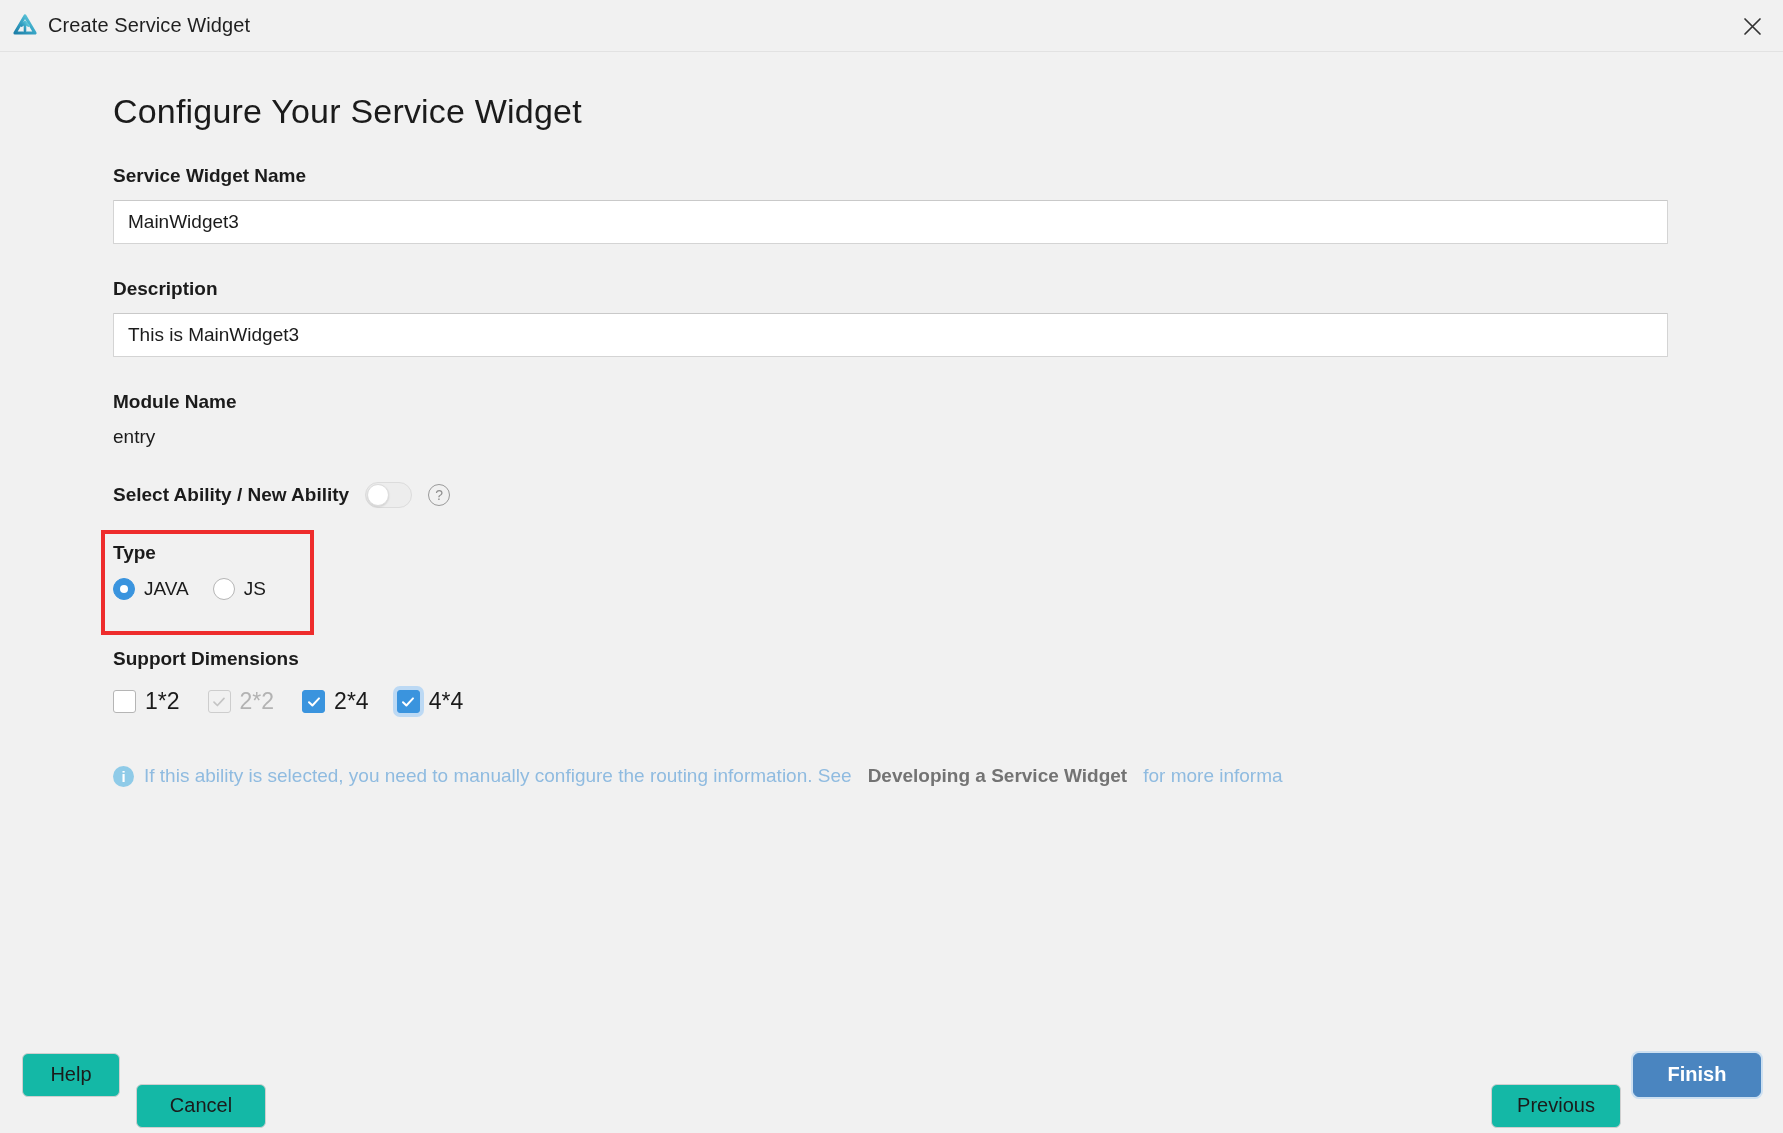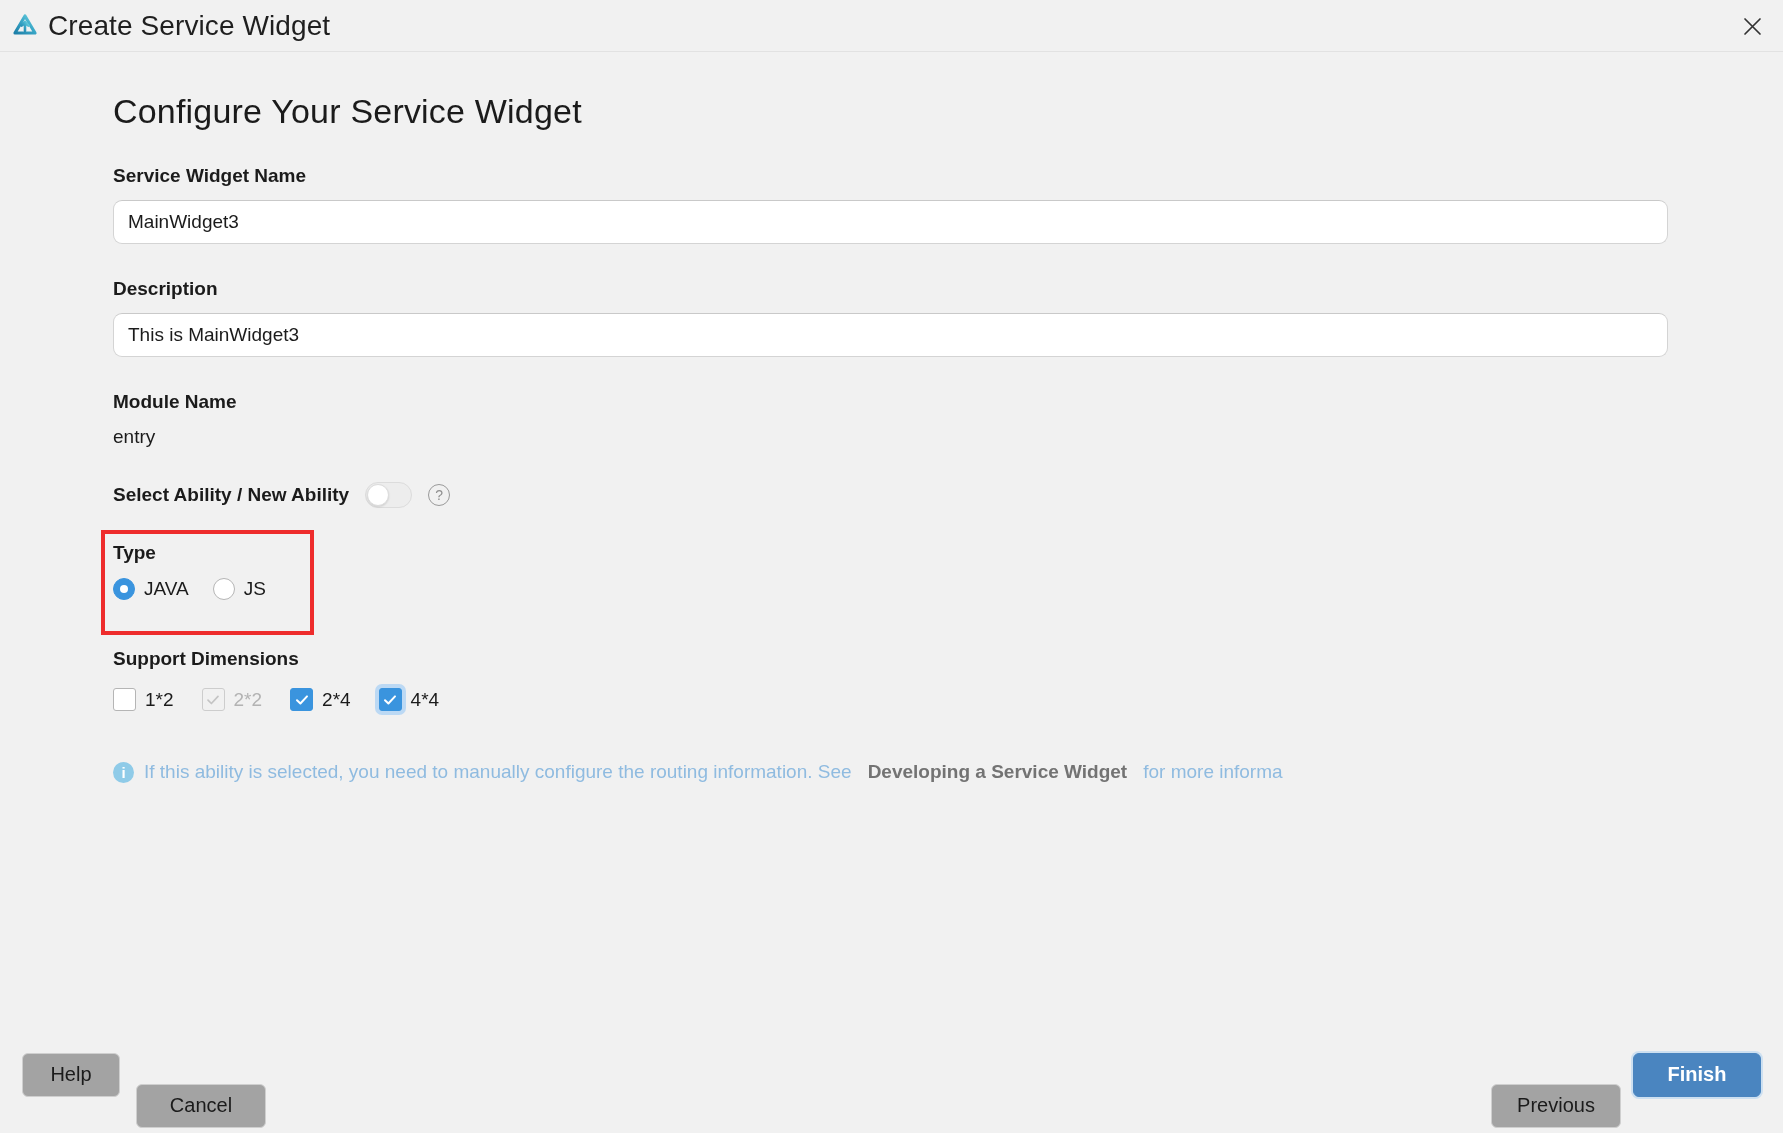--- a/index.html
+++ b/index.html
@@ -29,21 +29,21 @@
     position: relative;
     border-bottom: 1px solid #e2e2e2;
   }
   .app-logo {
     width: 26px; height: 26px;
     flex: 0 0 26px;
     margin-right: 10px;
     display: flex; align-items: center; justify-content: center;
   }
   .titlebar-title {
-    font-size: 28px;
+    font-size: 20px;
     color: #1f1f1f;
     letter-spacing: 0.1px;
   }
   .close-btn {
     position: absolute;
     right: 0; top: 0;
     width: 62px; height: 52px;
     display: flex; align-items: center; justify-content: center;
     cursor: pointer;
   }
@@ -78,21 +78,21 @@
     background: #ffffff;
     border: 1px solid #d4d4d4;
     border-top-color: #c9c9c9;
     font-size: 19px;
     color: #1b1b1b;
     padding: 0 14px;
     outline: none;
     font-family: "Liberation Sans", sans-serif;
     display: flex;
     align-items: center;
-    border-radius: 9px;
+    border-radius: 1px;
   }
   .field-gap { height: 34px; }
   .static-value {
     font-size: 19px;
     color: #1b1b1b;
     margin: 0;
   }
 
   
   .ability-row {
@@ -210,21 +210,21 @@
     border-color: #3a94de;
   }
   .checkbox.disabled {
     background: #f1f1f1;
     border-color: #cdcdcd;
   }
   .checkbox .tick {
     width: 14px; height: 14px;
     display: block;
   }
-  .check-label { font-size: 19px; color: #1b1b1b; }
+  .check-label { font-size: 23px; color: #1b1b1b; }
   .check-label.dim { color: #b3b3b3; }
   .check-item.focused .checkbox {
     box-shadow: 0 0 0 4px #bcd9f4;
   }
 
   
   .note {
     margin-top: 50px;
     display: flex;
     align-items: center;
@@ -264,21 +264,21 @@
     position: relative;
   }
   .footer-left { display: flex; gap: 16px; }
   .footer-right { display: flex; gap: 12px; margin-left: auto; }
   .btn {
     min-width: 98px;
     height: 44px;
     padding: 0 20px;
     border-radius: 6px;
     border: 1px solid #cfcfcf;
-    background: #a3a3a3;
+    background: #14b8a6;
     font-size: 20px;
     color: #1b1b1b;
     display: flex; align-items: center; justify-content: center;
     cursor: pointer;
     font-family: "Liberation Sans", sans-serif;
   }
   .btn.primary {
     background: #4a85c0;
     border-color: #4a85c0;
     color: #ffffff;

